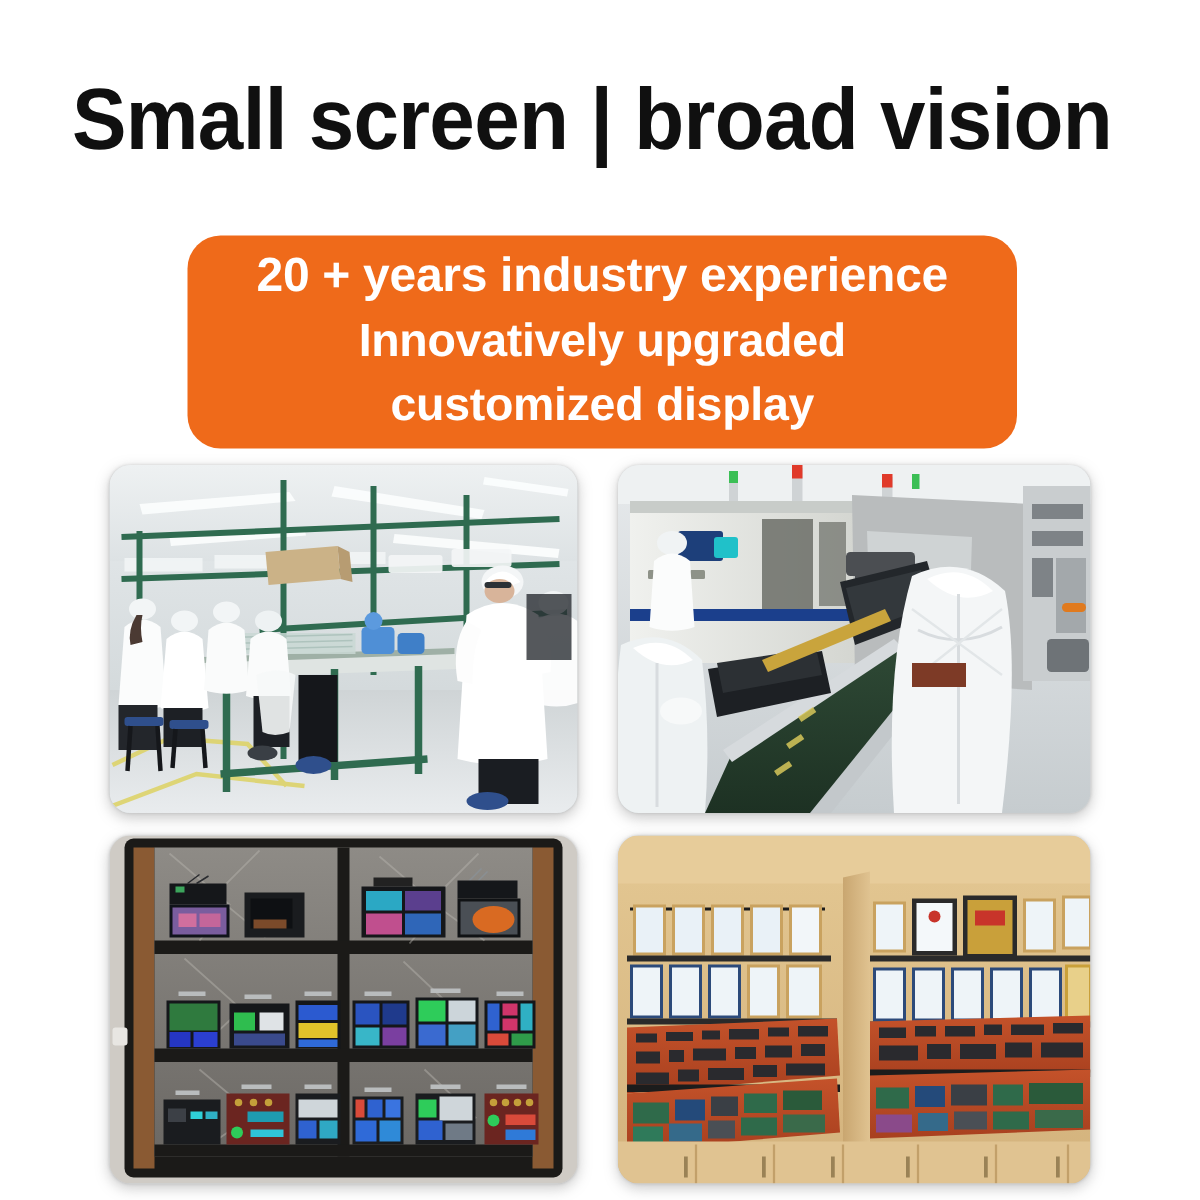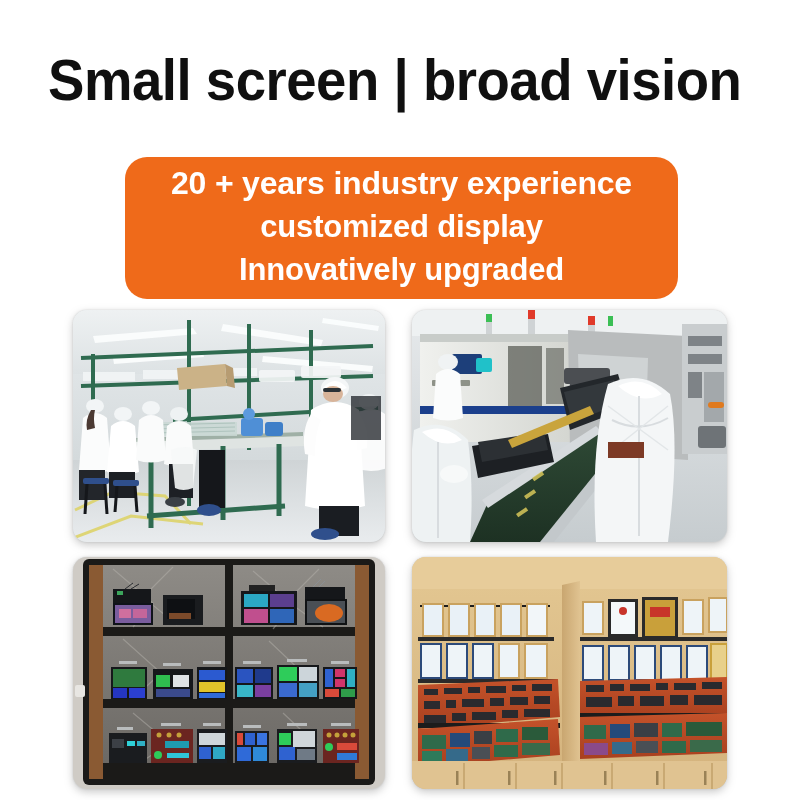--- a/index.html
+++ b/index.html
@@ -79,22 +79,22 @@
 </style>
 </head>
 <body>
 
 <div class="page">
 
   <div class="title">Small screen | broad vision</div>
 
   <div class="banner">
     <div class="banner-line l1">20 + years industry experience</div>
+    <div class="banner-line l3">Innovatively upgraded</div>
     <div class="banner-line l2">customized display</div>
-    <div class="banner-line l3">Innovatively upgraded</div>
   </div>
 
   <div class="grid">
 
     <div class="cell tl">
       <svg viewBox="0 0 312 232" preserveAspectRatio="none">
         <defs>
           <linearGradient id="alFloor" x1="0" y1="0" x2="0" y2="1">
             <stop offset="0" stop-color="#cfd4d6"></stop>
               <stop offset="1" stop-color="#e9ecee"></stop>

